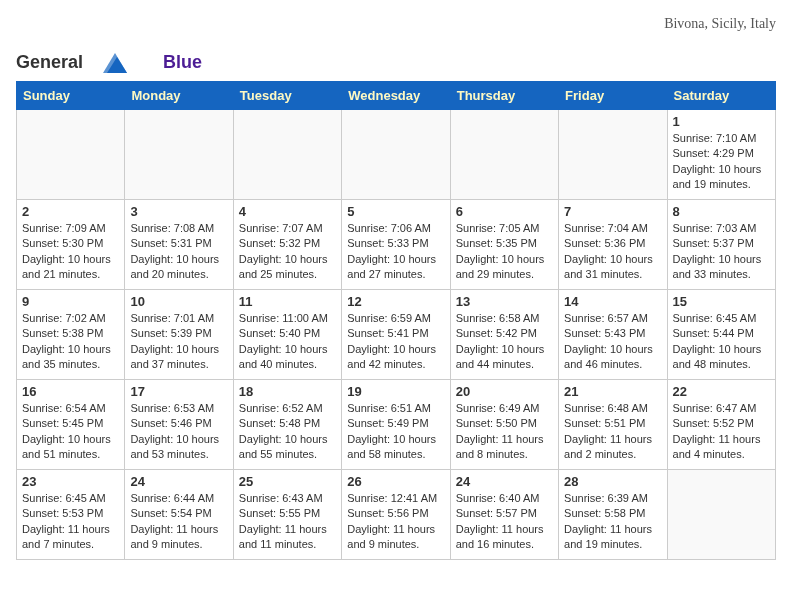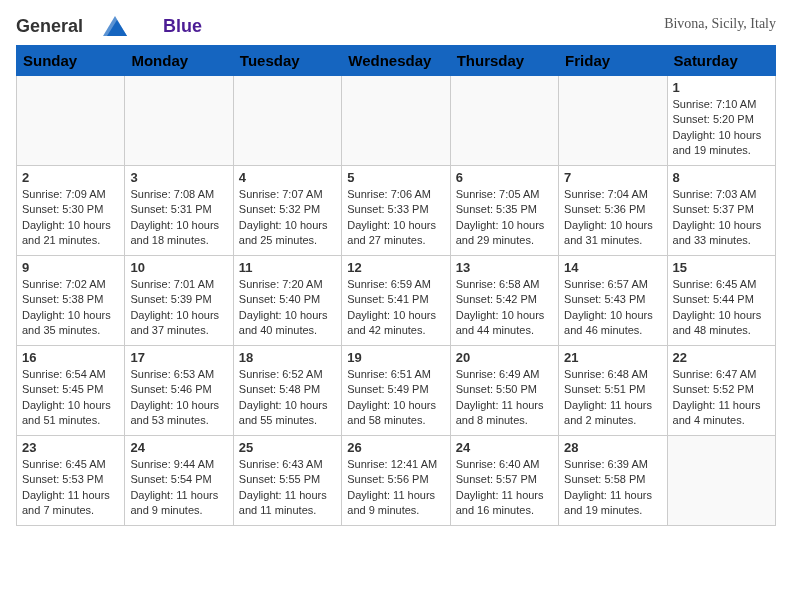--- a/index.html
+++ b/index.html
@@ -11,21 +11,23 @@
       padding: 16px;
     }
     .header {
       display: flex;
       justify-content: space-between;
       align-items: flex-start;
       margin-bottom: 8px;
     }
     .logo {
       display: flex;
+      align-items: center;
       gap: 18px;
+      margin-top: 36px;
     }
     .logo-text-general {
       font-size: 18px;
       font-weight: bold;
       color: #333;
     }
     .logo-text-blue {
       font-size: 18px;
       font-weight: bold;
       color: #4c1d95;
@@ -48,22 +50,22 @@
       color: #555;
       font-family: Liberation Serif, serif;
     }
     .calendar {
       width: 100%;
       border-collapse: collapse;
       border: 1px solid #ccc;
     }
     .calendar th {
       background: #1565c0;
-      color: #000000;
-      font-size: 15px;
+      color: #fef9c3;
+      font-size: 13px;
       font-weight: bold;
       padding: 6px 6px;
       text-align: left;
       border: 1px solid #1565c0;
     }
     .calendar td {
       width: calc(100% / 7);
       vertical-align: top;
       border: 1px solid #ccc;
       padding: 4px 5px;
@@ -119,31 +121,31 @@
   <tbody id="calendar-body">
   <tr>
         <td class="empty"></td>
         <td class="empty"></td>
         <td class="empty"></td>
         <td class="empty"></td>
         <td class="empty"></td>
         <td class="empty"></td>
         <td>
           <div class="day-number">1</div>
-          <div class="day-info"><span>Sunrise: 7:10 AM</span><br><span>Sunset: 5:20 PM</span><br><span>Daylight: 10 hours</span><br><span>and 19 minutes.</span></div>
+          <div class="day-info"><span>Sunrise: 7:10 AM</span><br><span>Sunset: 4:29 PM</span><br><span>Daylight: 10 hours</span><br><span>and 19 minutes.</span></div>
         </td>
       </tr>
       <tr>
         <td>
           <div class="day-number">2</div>
           <div class="day-info"><span>Sunrise: 7:09 AM</span><br><span>Sunset: 5:30 PM</span><br><span>Daylight: 10 hours</span><br><span>and 21 minutes.</span></div>
         </td>
         <td>
           <div class="day-number">3</div>
-          <div class="day-info"><span>Sunrise: 7:08 AM</span><br><span>Sunset: 5:31 PM</span><br><span>Daylight: 10 hours</span><br><span>and 18 minutes.</span></div>
+          <div class="day-info"><span>Sunrise: 7:08 AM</span><br><span>Sunset: 5:31 PM</span><br><span>Daylight: 10 hours</span><br><span>and 20 minutes.</span></div>
         </td>
         <td>
           <div class="day-number">4</div>
           <div class="day-info"><span>Sunrise: 7:07 AM</span><br><span>Sunset: 5:32 PM</span><br><span>Daylight: 10 hours</span><br><span>and 25 minutes.</span></div>
         </td>
         <td>
           <div class="day-number">5</div>
           <div class="day-info"><span>Sunrise: 7:06 AM</span><br><span>Sunset: 5:33 PM</span><br><span>Daylight: 10 hours</span><br><span>and 27 minutes.</span></div>
         </td>
         <td>
@@ -163,21 +165,21 @@
         <td>
           <div class="day-number">9</div>
           <div class="day-info"><span>Sunrise: 7:02 AM</span><br><span>Sunset: 5:38 PM</span><br><span>Daylight: 10 hours</span><br><span>and 35 minutes.</span></div>
         </td>
         <td>
           <div class="day-number">10</div>
           <div class="day-info"><span>Sunrise: 7:01 AM</span><br><span>Sunset: 5:39 PM</span><br><span>Daylight: 10 hours</span><br><span>and 37 minutes.</span></div>
         </td>
         <td>
           <div class="day-number">11</div>
-          <div class="day-info"><span>Sunrise: 7:20 AM</span><br><span>Sunset: 5:40 PM</span><br><span>Daylight: 10 hours</span><br><span>and 40 minutes.</span></div>
+          <div class="day-info"><span>Sunrise: 11:00 AM</span><br><span>Sunset: 5:40 PM</span><br><span>Daylight: 10 hours</span><br><span>and 40 minutes.</span></div>
         </td>
         <td>
           <div class="day-number">12</div>
           <div class="day-info"><span>Sunrise: 6:59 AM</span><br><span>Sunset: 5:41 PM</span><br><span>Daylight: 10 hours</span><br><span>and 42 minutes.</span></div>
         </td>
         <td>
           <div class="day-number">13</div>
           <div class="day-info"><span>Sunrise: 6:58 AM</span><br><span>Sunset: 5:42 PM</span><br><span>Daylight: 10 hours</span><br><span>and 44 minutes.</span></div>
         </td>
         <td>
@@ -219,21 +221,21 @@
           <div class="day-info"><span>Sunrise: 6:47 AM</span><br><span>Sunset: 5:52 PM</span><br><span>Daylight: 11 hours</span><br><span>and 4 minutes.</span></div>
         </td>
       </tr>
       <tr>
         <td>
           <div class="day-number">23</div>
           <div class="day-info"><span>Sunrise: 6:45 AM</span><br><span>Sunset: 5:53 PM</span><br><span>Daylight: 11 hours</span><br><span>and 7 minutes.</span></div>
         </td>
         <td>
           <div class="day-number">24</div>
-          <div class="day-info"><span>Sunrise: 9:44 AM</span><br><span>Sunset: 5:54 PM</span><br><span>Daylight: 11 hours</span><br><span>and 9 minutes.</span></div>
+          <div class="day-info"><span>Sunrise: 6:44 AM</span><br><span>Sunset: 5:54 PM</span><br><span>Daylight: 11 hours</span><br><span>and 9 minutes.</span></div>
         </td>
         <td>
           <div class="day-number">25</div>
           <div class="day-info"><span>Sunrise: 6:43 AM</span><br><span>Sunset: 5:55 PM</span><br><span>Daylight: 11 hours</span><br><span>and 11 minutes.</span></div>
         </td>
         <td>
           <div class="day-number">26</div>
           <div class="day-info"><span>Sunrise: 12:41 AM</span><br><span>Sunset: 5:56 PM</span><br><span>Daylight: 11 hours</span><br><span>and 9 minutes.</span></div>
         </td>
         <td>

